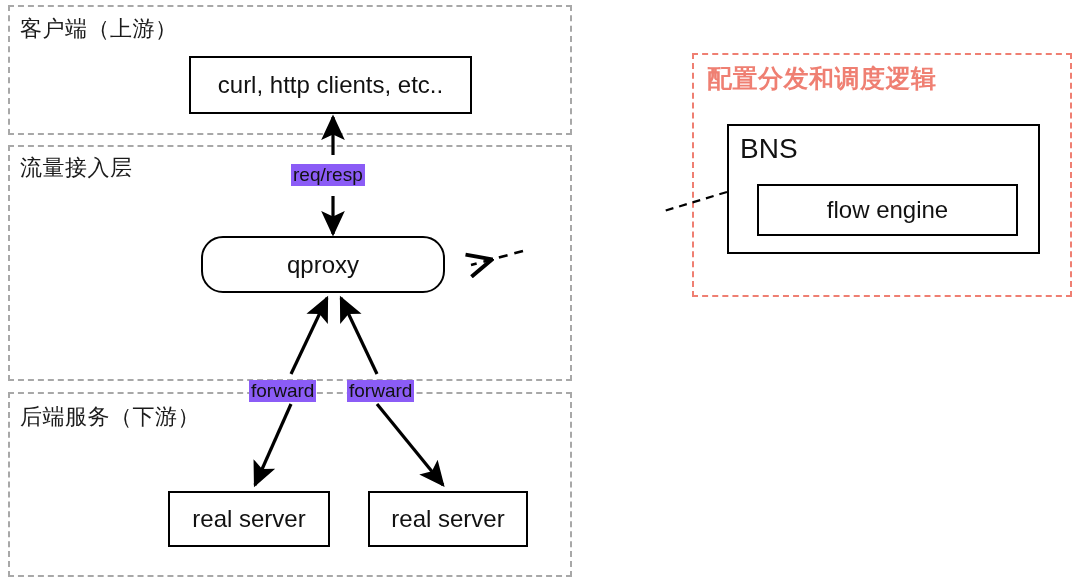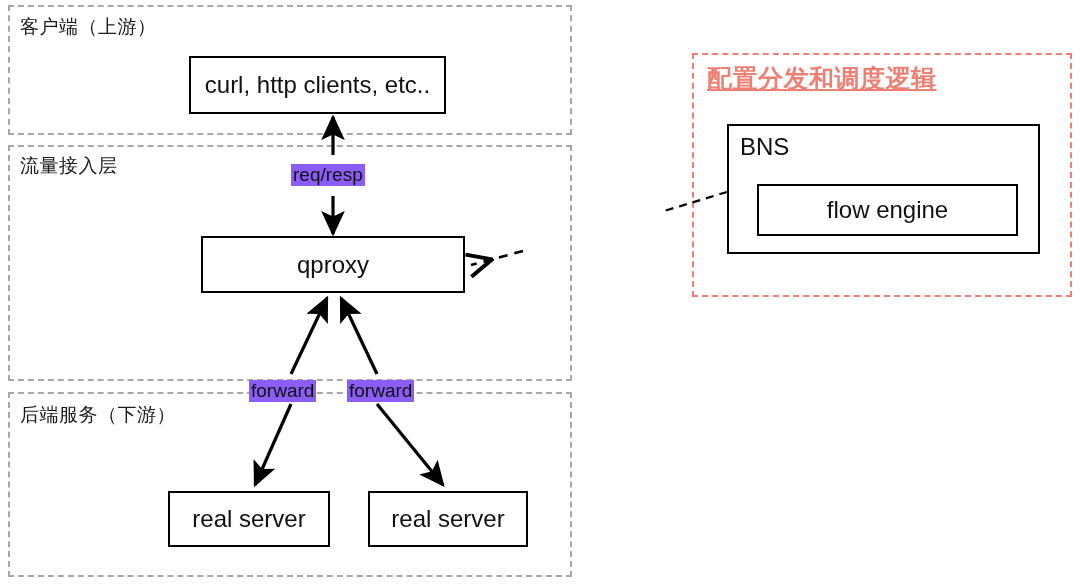--- a/index.html
+++ b/index.html
@@ -27,39 +27,38 @@
   }
   
   .zone {
     position: absolute;
     box-sizing: border-box;
     border: 2px dashed #a8a8a8;
     background: transparent;
   }
   .zone-title {
     position: absolute;
-    font-size: 19px;
+    font-size: 22px;
     color: #1b1b1b;
     white-space: nowrap;
     letter-spacing: 0.5px;
   }
   
   .zone-red {
     position: absolute;
     box-sizing: border-box;
     border: 2px dashed #ef7f72;
     background: transparent;
   }
   .zone-red-title {
     position: absolute;
     font-size: 25px;
     font-weight: bold;
     white-space: nowrap;
     letter-spacing: 0.5px;
-    text-decoration: underline;
   }
   
   .node {
     position: absolute;
     box-sizing: border-box;
     border: 2.5px solid #000000;
     background: #ffffff;
     display: flex;
     align-items: center;
     justify-content: center;
@@ -68,21 +67,21 @@
     white-space: nowrap;
   }
   .node-container {
     position: absolute;
     box-sizing: border-box;
     border: 2.5px solid #000000;
     background: #ffffff;
   }
   .node-container-label {
     position: absolute;
-    font-size: 24px;
+    font-size: 28px;
     color: #111111;
     white-space: nowrap;
   }
   
   .edge-label {
     position: absolute;
     font-size: 19px;
     color: #111111;
     white-space: nowrap;
     background: #8b5cf6;
@@ -140,23 +139,23 @@
 
     <g>
       <line x1="523" y1="251" x2="471" y2="265" stroke="#000000" stroke-width="2.6" stroke-dasharray="9,7" marker-end="url(#arrowOpen)"></line>
     </g>
 
     <g>
       <line x1="727" y1="192" x2="664" y2="211" stroke="#000000" stroke-width="2.2" stroke-dasharray="8,6"></line>
     </g>
   </svg>
 
-  <div class="node" style="left:189px; top:56px; width:257px; height:58px;">curl, http clients, etc..</div>
+  <div class="node" style="left:189px; top:56px; width:283px; height:58px;">curl, http clients, etc..</div>
 
-  <div class="node" style="left:201px; top:236px; width:264px; height:57px;">qproxy</div>
+  <div class="node" style="left:201px; top:236px; width:244px; height:57px;border-radius:22px;">qproxy</div>
 
   <div class="node" style="left:168px; top:491px; width:162px; height:56px;">real server</div>
 
   <div class="node" style="left:368px; top:491px; width:160px; height:56px;">real server</div>
 
   <div class="node-container" style="left:727px; top:124px; width:313px; height:130px;"></div>
   <div class="node-container-label" style="left:740px; top:133px;">BNS</div>
 
   <div class="node" style="left:757px; top:184px; width:261px; height:52px; border-width:2px;text-align:center;">flow engine</div>
 

